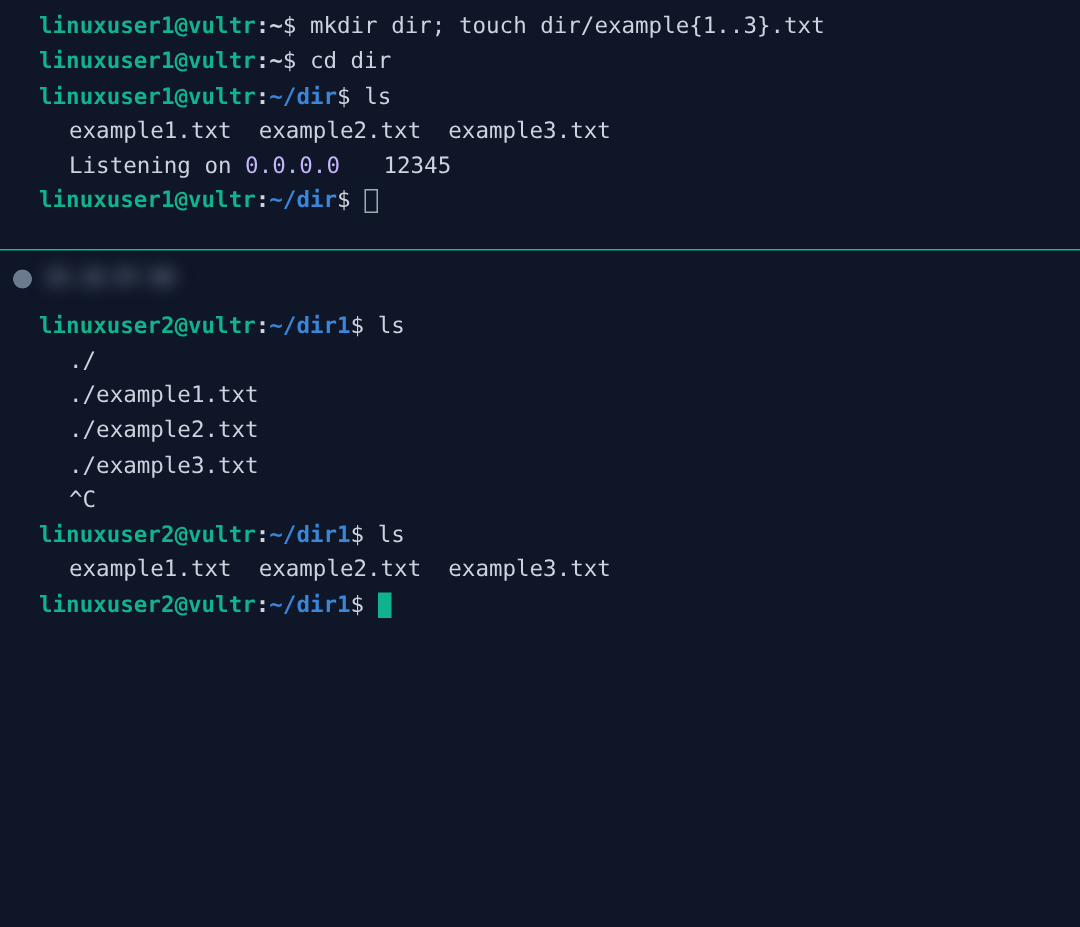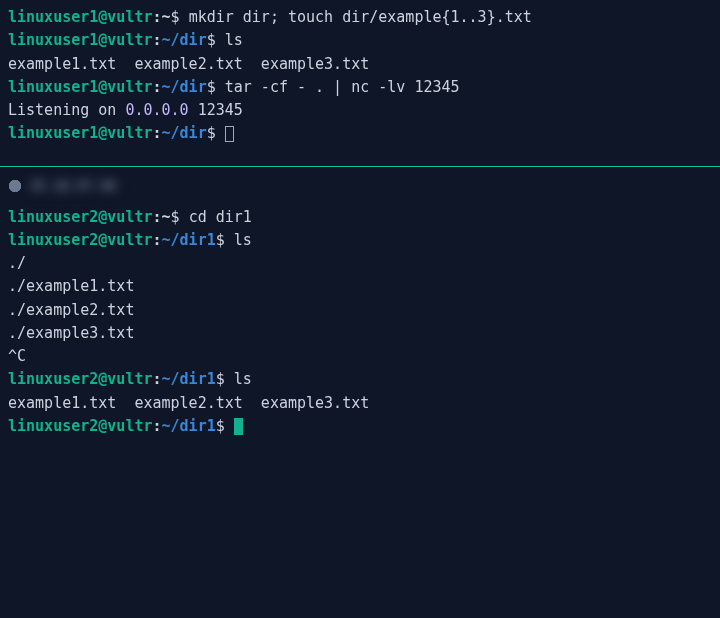--- a/index.html
+++ b/index.html
@@ -4,21 +4,21 @@
   <style>
     * { margin: 0; padding: 0; box-sizing: border-box; }
     body {
       background: #0f1627;
       font-family: 'DejaVu Sans Mono', 'Menlo', 'Consolas', monospace;
       font-size: 15px;
       line-height: 1.55;
       color: #cdd3de;
       width: 720px;
     }
-    .pane { padding: 6px 8px 20px 8px; }
+    .pane { padding: 6px 8px 20px 26px; }
     .pane-top { }
     .divider {
       height: 2px;
       background: linear-gradient(#000, #0f1627);
       border-top: 1px solid #00c5a5;
     }
     .titlebar {
       display: flex;
       align-items: center;
       gap: 8px;
@@ -43,52 +43,51 @@
       text-shadow: 0 0 8px currentColor;
       color: transparent;
     }
     .c-user  { color: #11b28e; font-weight: bold; }
     .c-sep   { color: #cdd3de; font-weight: bold; }
     .c-tilde { color: #cdd3de; font-weight: bold; }
     .c-path  { color: #3a86d8; font-weight: bold; }
     .c-dollar{ color: #cdd3de; }
     .c-cmd   { color: #cdd3de; }
     .c-pink  { color: #c4b5fd; }
-    .c-out   { color: #cdd3de; }
+    .c-out   { color: #cdd3de; margin-left: 20px; }
     .c-ip    { color: #6b7a8f; }
     .cursor {
       display: inline-block;
       width: 9px; height: 17px;
       vertical-align: text-bottom;
     }
     .cursor-outline { border: 1px solid #9ab0b0; width:9px; height:16px; }
     .cursor-solid   { background: #11b28e; }
     .line { white-space: pre; }
   </style>
 </head>
 <body>
 
 <div class="pane pane-top">
   <div class="line"><span class="c-user"><span>linuxuser1</span>@<span>vultr</span></span><span class="c-sep">:</span><span class="c-tilde">~</span><span class="c-dollar">$ </span><span class="c-cmd">mkdir dir; touch dir/example{1..3}.txt</span></div>
+  <div class="line"><span class="c-user"><span>linuxuser1</span>@<span>vultr</span></span><span class="c-sep">:</span><span class="c-tilde">~</span><span class="c-dollar">$ </span><span class="c-cmd">cd dir</span></div>
   <div class="line"><span class="c-user"><span>linuxuser1</span>@<span>vultr</span></span><span class="c-sep">:</span><span class="c-path">~/dir</span><span class="c-dollar">$ </span><span class="c-cmd">ls</span></div>
   <div class="line c-out">example1.txt  example2.txt  example3.txt</div>
-  <div class="line"><span class="c-user"><span>linuxuser1</span>@<span>vultr</span></span><span class="c-sep">:</span><span class="c-path">~/dir</span><span class="c-dollar">$ </span><span class="c-cmd">tar -cf - . | nc -lv 12345</span></div>
   <div class="line"><span class="c-out">Listening on </span><span class="c-pink">0.0.0.0</span><span class="c-out"> 12345</span></div>
   <div class="line"><span class="c-user"><span>linuxuser1</span>@<span>vultr</span></span><span class="c-sep">:</span><span class="c-path">~/dir</span><span class="c-dollar">$ </span><span class="cursor cursor-outline"></span></div>
 </div>
 
 <div class="divider"></div>
 
 <div class="titlebar">
   <span class="ubuntu-logo"></span>
   <span class="c-ip blurred">35.18.97.90</span>
 </div>
 
 <div class="pane">
-  <div class="line"><span class="c-user"><span>linuxuser2</span>@<span>vultr</span></span><span class="c-sep">:</span><span class="c-tilde">~</span><span class="c-dollar">$ </span><span class="c-cmd">cd dir1</span></div>
   <div class="line"><span class="c-user"><span>linuxuser2</span>@<span>vultr</span></span><span class="c-sep">:</span><span class="c-path">~/dir1</span><span class="c-dollar">$ </span><span class="c-cmd">ls</span></div>
   <div class="line c-out">./</div>
   <div class="line c-out">./example1.txt</div>
   <div class="line c-out">./example2.txt</div>
   <div class="line c-out">./example3.txt</div>
   <div class="line c-out">^C</div>
   <div class="line"><span class="c-user"><span>linuxuser2</span>@<span>vultr</span></span><span class="c-sep">:</span><span class="c-path">~/dir1</span><span class="c-dollar">$ </span><span class="c-cmd">ls</span></div>
   <div class="line c-out">example1.txt  example2.txt  example3.txt</div>
   <div class="line"><span class="c-user"><span>linuxuser2</span>@<span>vultr</span></span><span class="c-sep">:</span><span class="c-path">~/dir1</span><span class="c-dollar">$ </span><span class="cursor cursor-solid"></span></div>
 </div>

